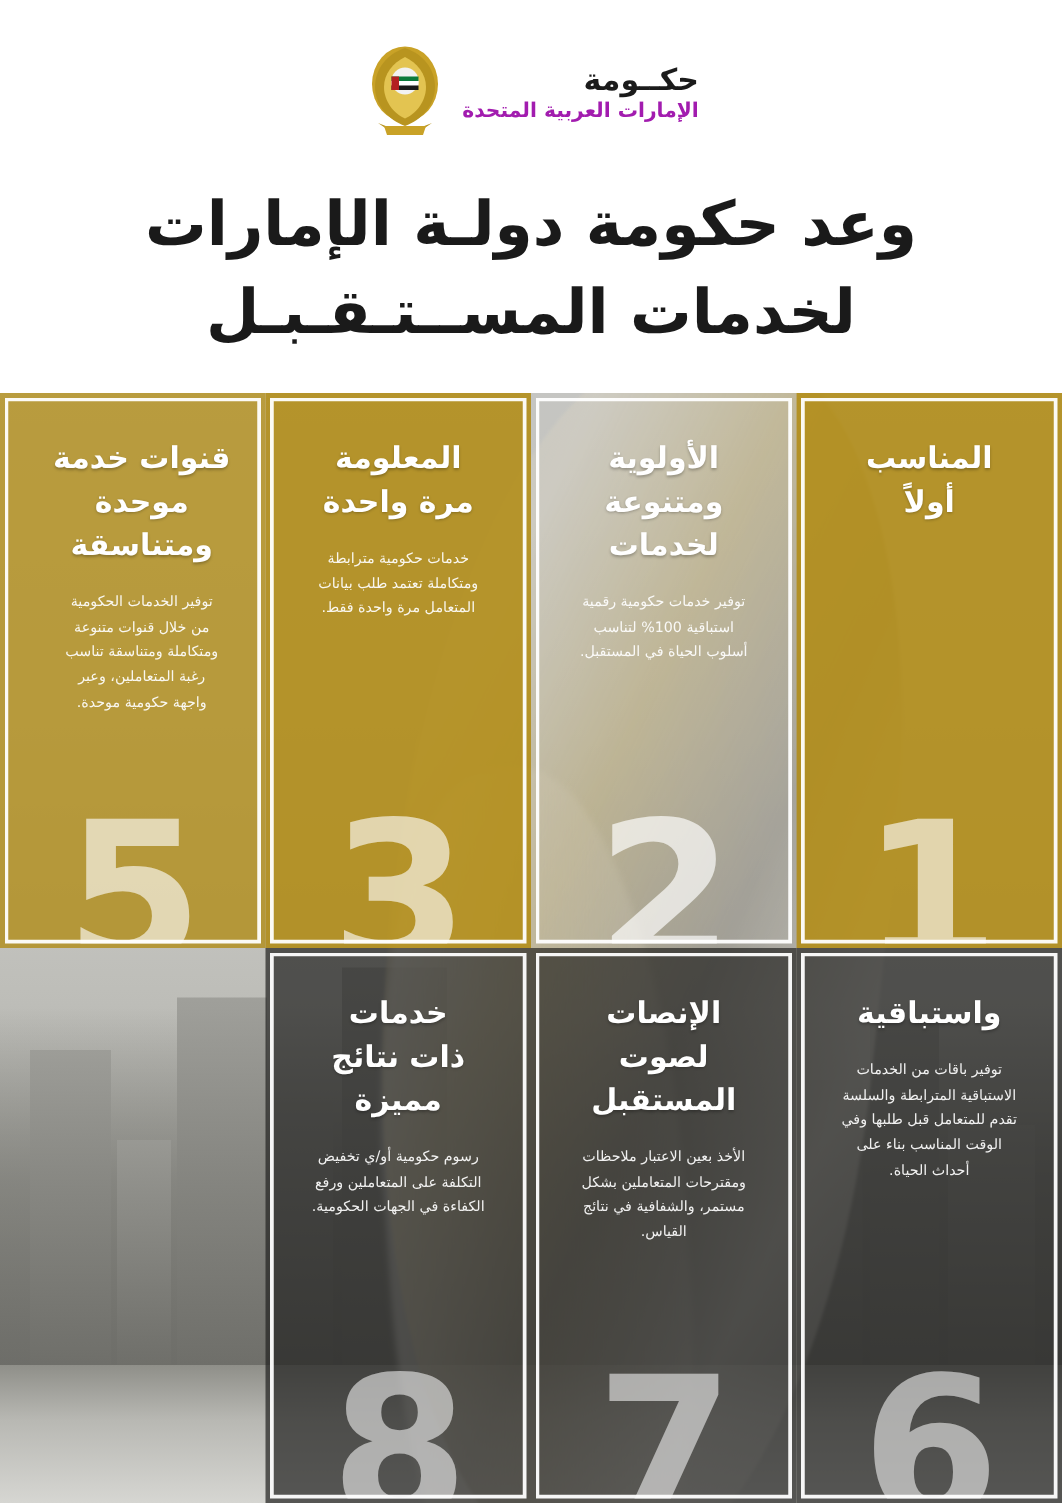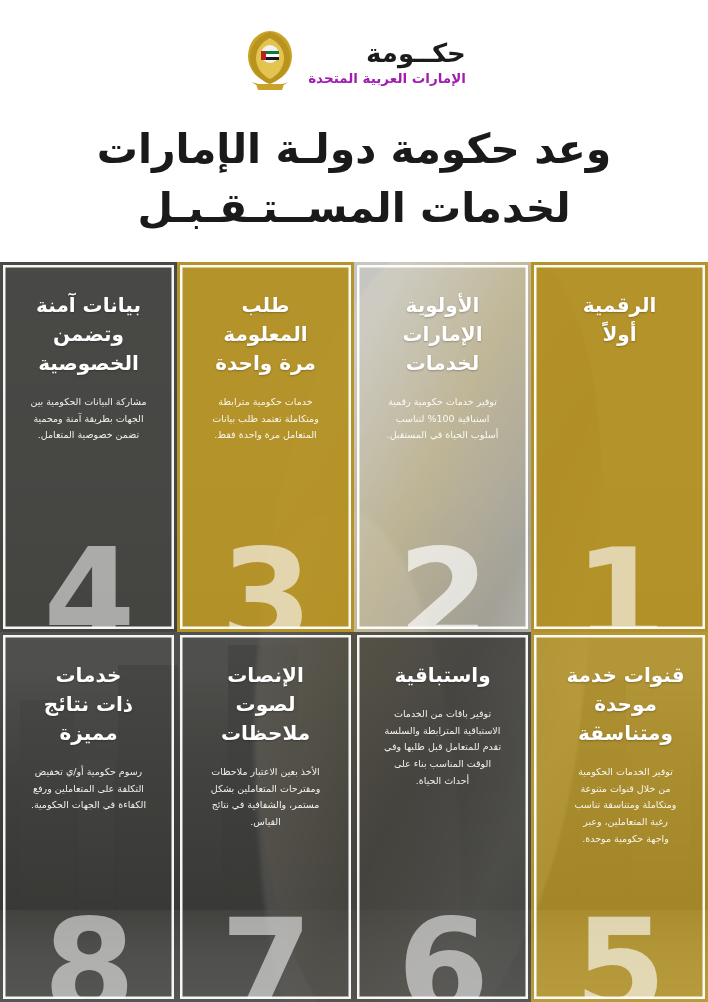--- a/index.html
+++ b/index.html
@@ -32,21 +32,21 @@
     width: 56px; height: 72px;
     position: relative;
     flex: 0 0 auto;
   }
   .emblem svg { display: block; }
   .gov-text {
     text-align: right;
     line-height: 1.25;
   }
   .gov-text .l1 {
-    font-size: 26px;
+    font-size: 20px;
     font-weight: bold;
     color: #1b1b1b;
     letter-spacing: 0px;
   }
   .gov-text .l2 {
     font-size: 13.5px;
     font-weight: bold;
     color: #a21caf;
   }
 
@@ -229,55 +229,45 @@
     <div class="bld" style="left:580px; width:46px;  height:230px;"></div>
     <div class="bld" style="left:632px; width:58px;  height:160px;"></div>
     <div class="road"></div>
     <div class="flag"></div>
     <div class="flag2"></div>
 
     <div class="grid">
 
       <div class="cell gold">
         <div class="cell-title">
-          <div>الرقمية</div>
+          <div>المناسب</div>
           <div>أولاً</div>
         </div>
         <div class="cell-num">1</div>
       </div>
 
       <div class="cell glass">
         <div class="cell-title">
           <div>الأولوية</div>
-          <div>الإمارات</div>
+          <div>ومتنوعة</div>
           <div>لخدمات</div>
         </div>
         <div class="cell-body">توفير خدمات حكومية رقمية استباقية 100% لتناسب أسلوب الحياة في المستقبل.</div>
         <div class="cell-num">2</div>
       </div>
 
       <div class="cell gold">
         <div class="cell-title">
-          <div>طلب</div>
           <div>المعلومة</div>
           <div>مرة واحدة</div>
         </div>
         <div class="cell-body">خدمات حكومية مترابطة ومتكاملة تعتمد طلب بيانات المتعامل مرة واحدة فقط.</div>
         <div class="cell-num">3</div>
       </div>
 
-      <div class="cell dark">
-        <div class="cell-title">
-          <div>بيانات آمنة</div>
-          <div>وتضمن</div>
-          <div>الخصوصية</div>
-        </div>
-        <div class="cell-body">مشاركة البيانات الحكومية بين الجهات بطريقة آمنة ومحمية تضمن خصوصية المتعامل.</div>
-        <div class="cell-num">4</div>
-      </div>
 
       <div class="cell goldsoft">
         <div class="cell-title">
           <div>قنوات خدمة</div>
           <div>موحدة</div>
           <div>ومتناسقة</div>
         </div>
         <div class="cell-body">توفير الخدمات الحكومية من خلال قنوات متنوعة ومتكاملة ومتناسقة تناسب رغبة المتعاملين، وعبر واجهة حكومية موحدة.</div>
         <div class="cell-num">5</div>
       </div>
@@ -287,21 +277,21 @@
           <div>واستباقية</div>
         </div>
         <div class="cell-body">توفير باقات من الخدمات الاستباقية المترابطة والسلسة تقدم للمتعامل قبل طلبها وفي الوقت المناسب بناء على أحداث الحياة.</div>
         <div class="cell-num">6</div>
       </div>
 
       <div class="cell darksoft">
         <div class="cell-title">
           <div>الإنصات</div>
           <div>لصوت</div>
-          <div>ملاحظات</div>
+          <div>المستقبل</div>
         </div>
         <div class="cell-body">الأخذ بعين الاعتبار ملاحظات ومقترحات المتعاملين بشكل مستمر، والشفافية في نتائج القياس.</div>
         <div class="cell-num">7</div>
       </div>
 
       <div class="cell darksoft">
         <div class="cell-title">
           <div>خدمات</div>
           <div>ذات نتائج</div>
           <div>مميزة</div>

